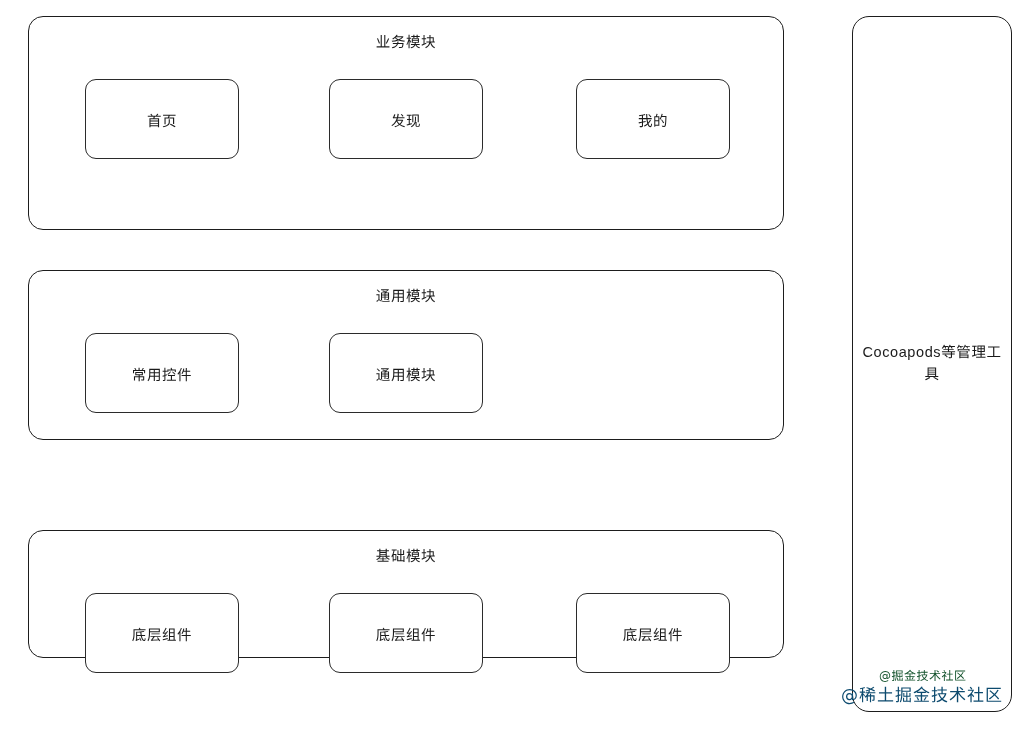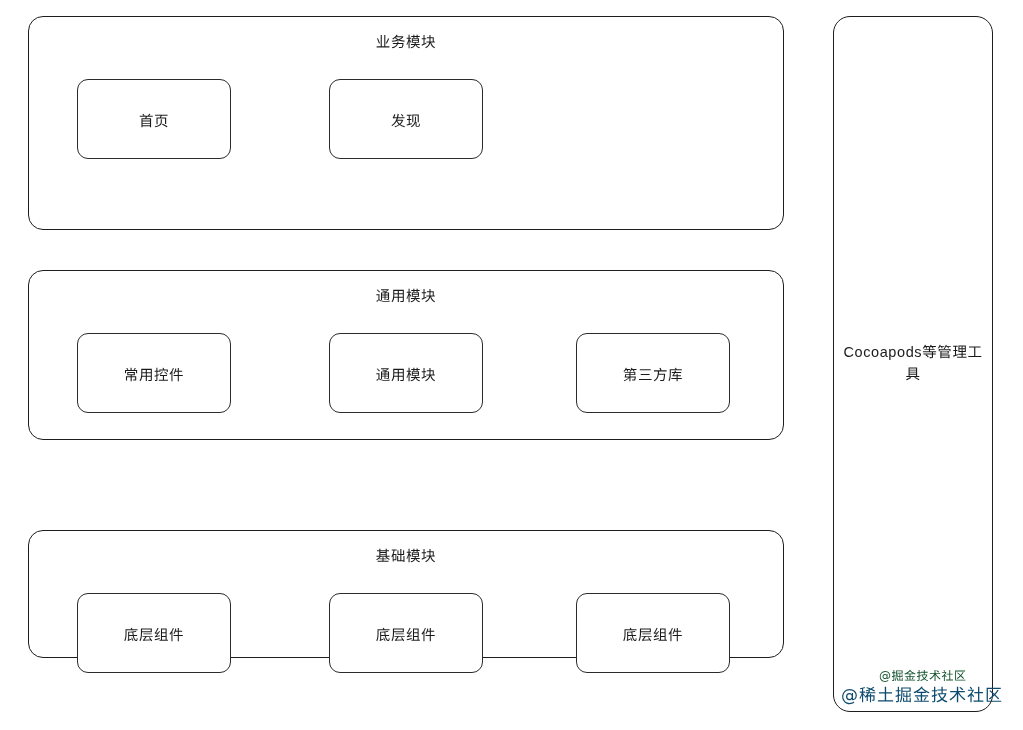--- a/index.html
+++ b/index.html
@@ -67,35 +67,35 @@
     width: 154px;
     height: 80px;
     box-sizing: border-box;
     border: 1.3px solid #2b2b2b;
     border-radius: 11px;
     background: #ffffff;
     display: flex;
     align-items: center;
     justify-content: center;
   }
-  .module-box:nth-child(1) { left: 48px; text-align: center; }
+  .module-box:nth-child(1) { left: 56px; text-align: center; }
   .module-box:nth-child(2) { left: 300px; }
   .module-box:nth-child(3) { left: 547px; }
 
   .module-label {
     font-size: 14.5px;
     letter-spacing: 0.6px;
     color: #1a1a1a;
     white-space: nowrap;
   }
 
   
   #tooling-panel {
     position: absolute;
-    left: 833px;
+    left: 852px;
     top: 16px;
     width: 160px;
     height: 696px;
     box-sizing: border-box;
     border: 1.3px solid #1d1d1d;
     border-radius: 17px;
     background: #ffffff;
     display: flex;
     align-items: center;
     justify-content: center;
@@ -140,34 +140,34 @@
 
   <div class="group-box" id="group-business">
     <div class="group-title">业务模块</div>
     <div class="module-row">
       <div class="module-box">
         <span class="module-label">首页</span>
       </div>
       <div class="module-box">
         <span class="module-label">发现</span>
       </div>
+      <div class="module-box">
+        <span class="module-label">我的</span>
+      </div>
     </div>
   </div>
 
   <div class="group-box" id="group-common">
     <div class="group-title">通用模块</div>
     <div class="module-row">
       <div class="module-box">
         <span class="module-label">常用控件</span>
       </div>
       <div class="module-box">
         <span class="module-label">通用模块</span>
-      </div>
-      <div class="module-box">
-        <span class="module-label">第三方库</span>
       </div>
     </div>
   </div>
 
   <div class="group-box" id="group-base">
     <div class="group-title">基础模块</div>
     <div class="module-row">
       <div class="module-box">
         <span class="module-label">底层组件</span>
       </div>

